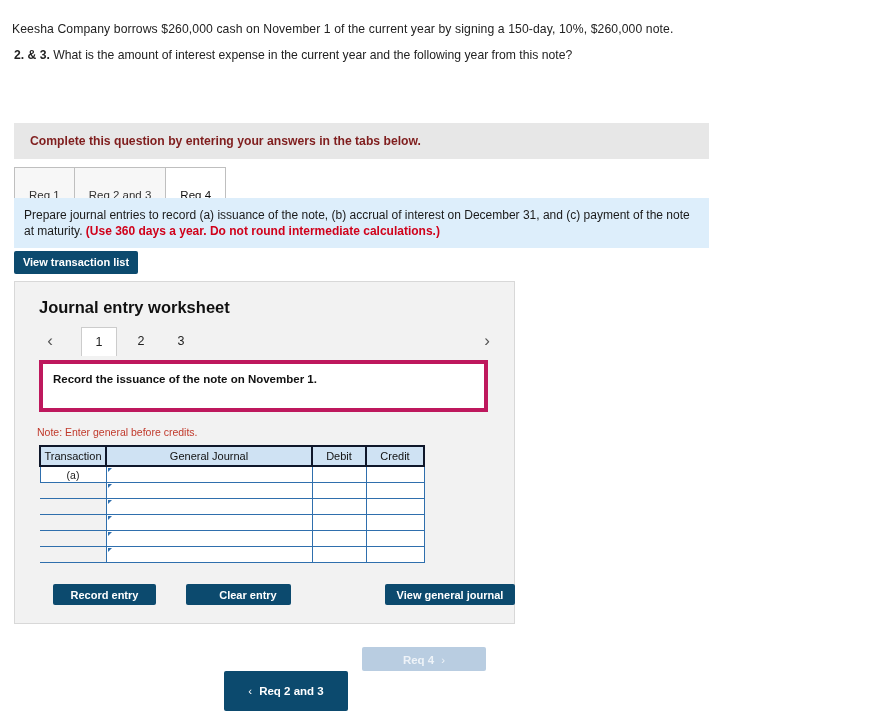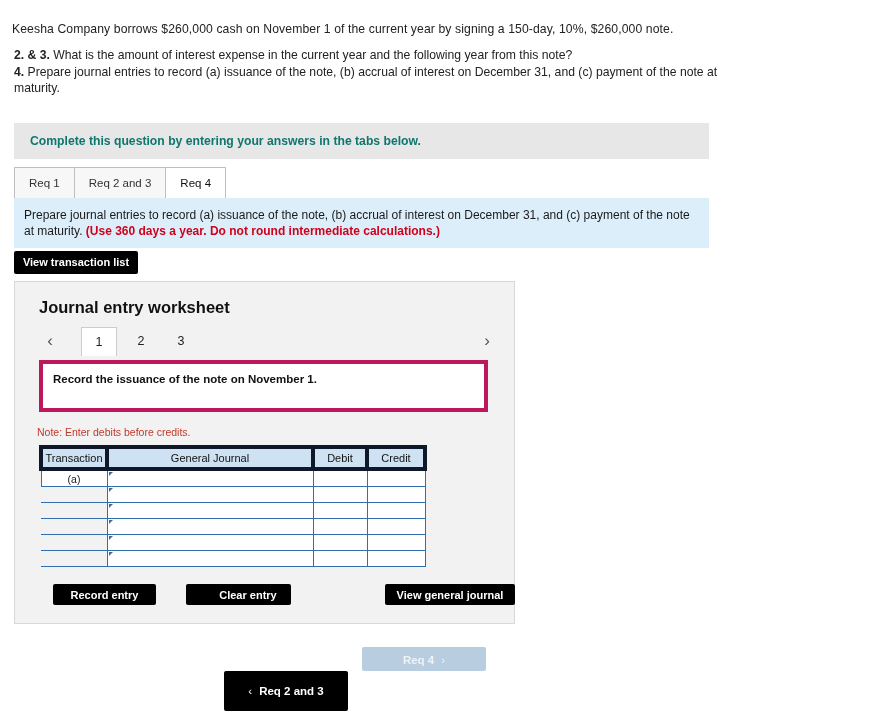--- a/index.html
+++ b/index.html
@@ -53,36 +53,36 @@
     width: 695px;
     height: 36px;
     background: #e7e7e7;
     display: flex;
     align-items: center;
   }
   .gray-banner span {
     margin-left: 16px;
     font-weight: bold;
     font-size: 12.2px;
-    color: #0f766e;
+    color: #7f1d1d;
   }
   .tabs-row {
     position: absolute;
     left: 14px;
     top: 166px;
     width: 695px;
     height: 32px;
     border-bottom: 1px solid #bfbfbf;
     display: flex;
     align-items: flex-end;
   }
   .tab {
     height: 31px;
     line-height: 31px;
-    padding: 0 14px;
+    padding: 12px 14px;
     border: 1px solid #bfbfbf;
     border-bottom: none;
     background: #f7f7f7;
     font-size: 11.5px;
     color: #333;
     margin-right: -1px;
     box-sizing: border-box;
     text-align: center;
   }
   .tab.active {
@@ -104,21 +104,21 @@
     padding: 9px 14px 9px 10px;
     font-size: 12px;
     color: #1a1a1a;
     line-height: 16px;
   }
   .blue-instr .red {
     color: #d0021b;
     font-weight: bold;
   }
   .btn {
-    background: #000000;
+    background: #0c4a6e;
     color: #ffffff;
     border: none;
     font-weight: bold;
     font-size: 11px;
     font-family: "Liberation Sans", sans-serif;
     cursor: pointer;
     border-radius: 2px;
     text-align: center;
   }
   .btn-transaction-list {
@@ -213,21 +213,21 @@
   }
   .je-table {
     position: absolute;
     left: 24px;
     top: 163px;
     border-collapse: collapse;
     table-layout: fixed;
   }
   .je-table th {
     background: #cfe2f3;
-    border: 4px solid #0f172a;
+    border: 2px solid #0f172a;
     font-size: 11px;
     font-weight: normal;
     color: #111;
     height: 18px;
     padding: 0;
     text-align: center;
   }
   .je-table td {
     border: 1px solid #2f6fad;
     height: 15px;
@@ -314,21 +314,20 @@
 </style>
 </head>
 <body>
 
 <div class="page">
 
   <div class="problem-stem">Keesha Company borrows $260,000 cash on November 1 of the current year by signing a 150-day, 10%, $260,000 note.</div>
 
   <div class="req-list">
     <div class="line"><b>2. &amp; 3.</b> <span>What is the amount of interest expense in the current year and the following year from this note?</span></div>
-    <div class="line"><b>4.</b> <span>Prepare journal entries to record (a) issuance of the note, (b) accrual of interest on December 31, and (c) payment of the note at maturity.</span></div>
   </div>
 
   <div class="gray-banner">
     <span>Complete this question by entering your answers in the tabs below.</span>
   </div>
 
   <div class="tabs-row">
     <div class="tab">Req 1</div>
     <div class="tab">Req 2 and 3</div>
     <div class="tab active">Req 4</div>
@@ -348,21 +347,21 @@
     <div class="pager">
       <div class="arrow left">‹</div>
       <div class="pg pg1 active">1</div>
       <div class="pg pg2">2</div>
       <div class="pg pg3">3</div>
       <div class="arrow right">›</div>
     </div>
 
     <div class="prompt-box">Record the issuance of the note on November 1.</div>
 
-    <div class="note-text">Note: Enter debits before credits.</div>
+    <div class="note-text">Note: Enter general before credits.</div>
 
     <table class="je-table">
       <colgroup>
         <col class="col-tx">
           <col class="col-acct">
           <col class="col-debit">
           <col class="col-credit">
       </colgroup>
       <thead>
         <tr>

